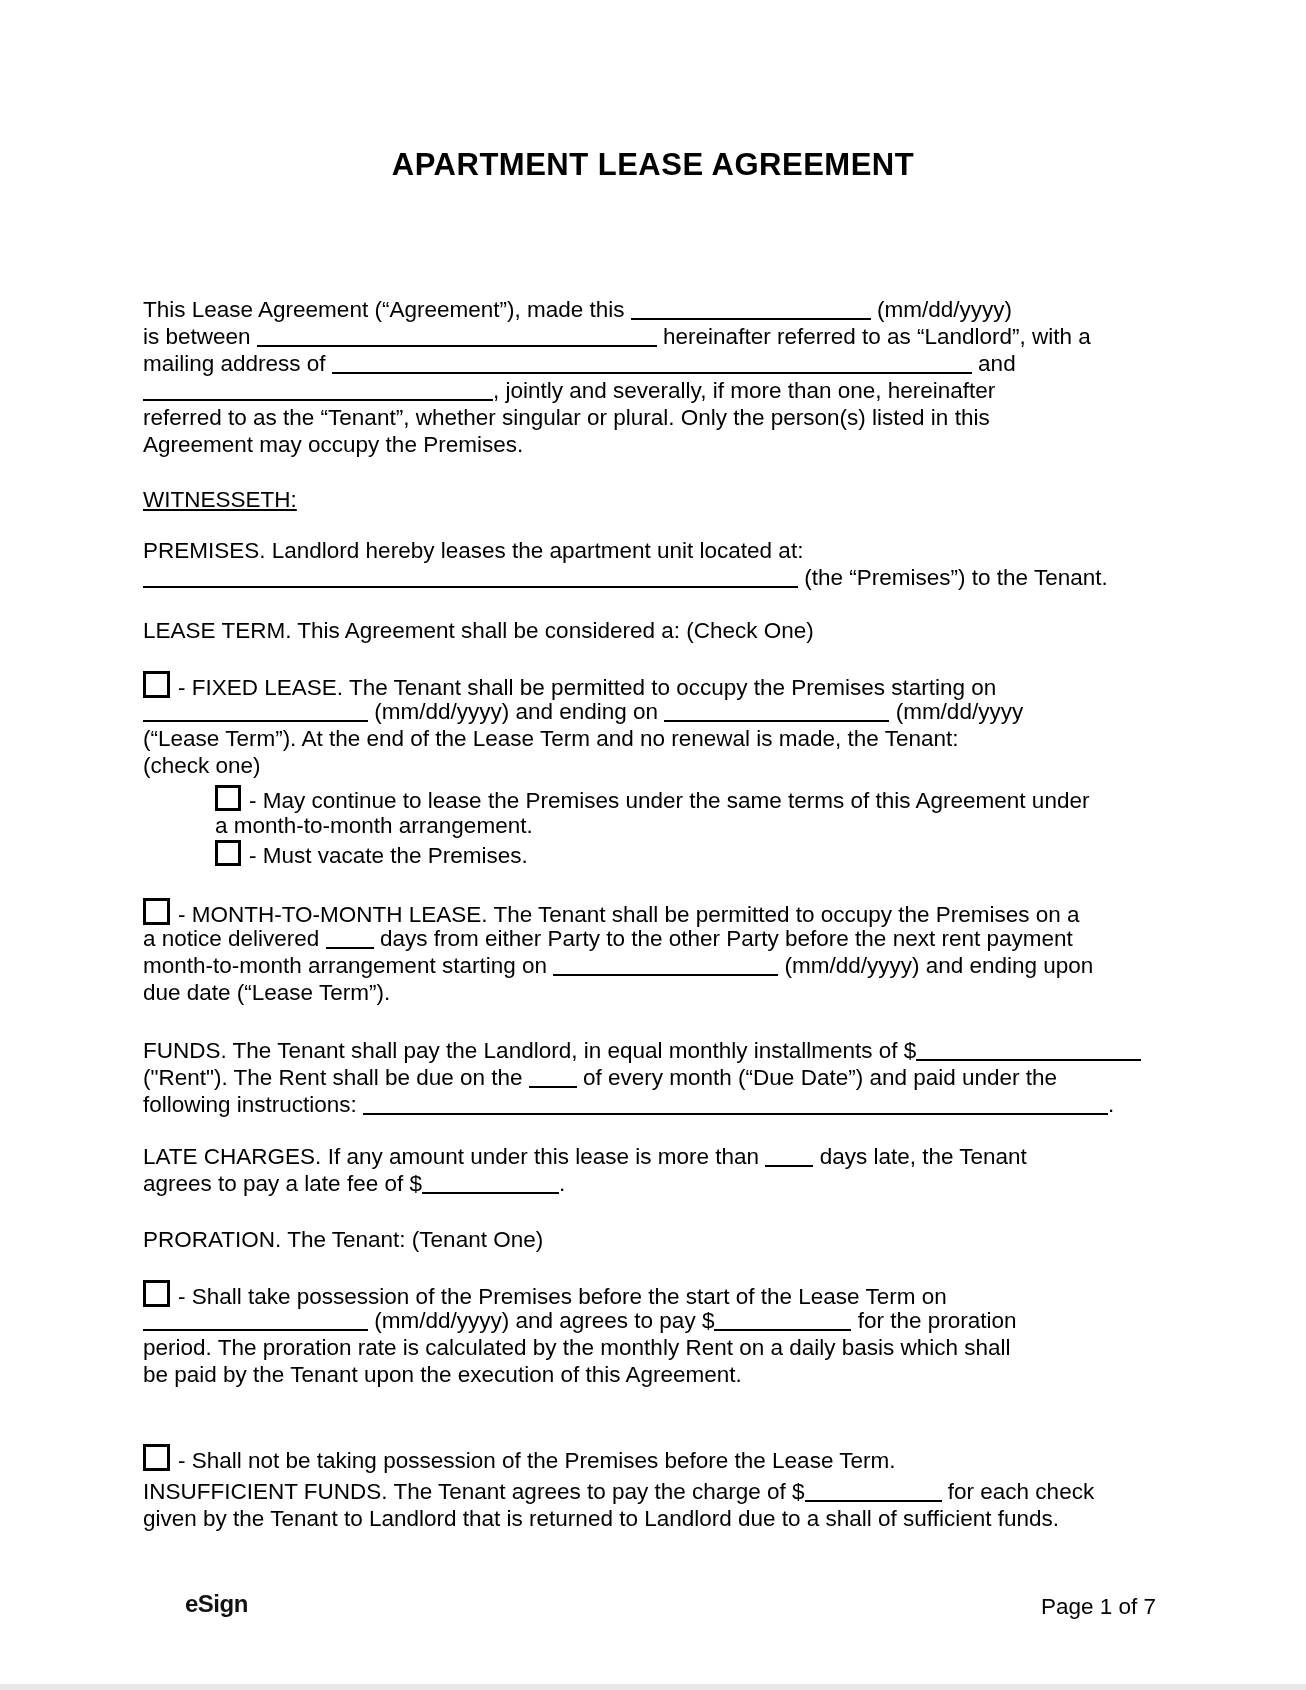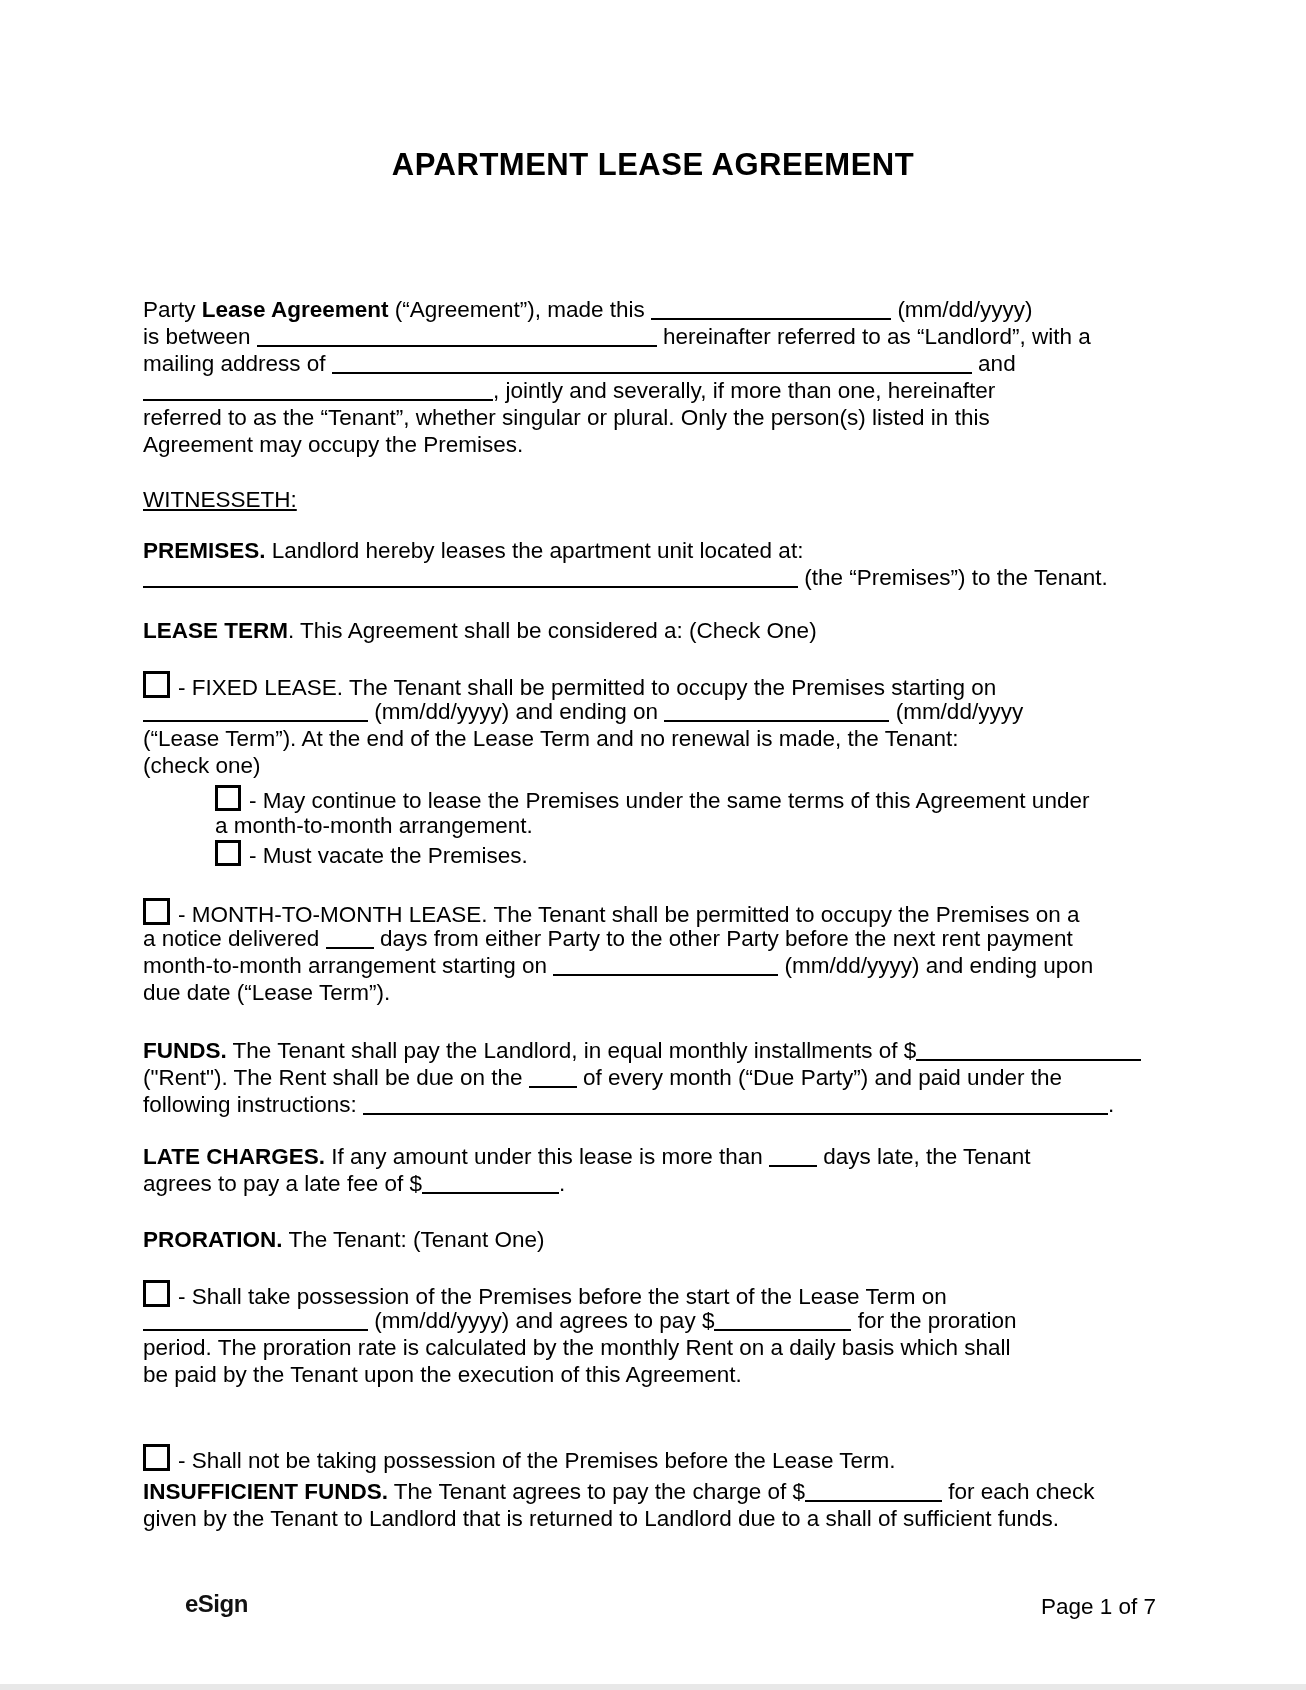--- a/index.html
+++ b/index.html
@@ -23,21 +23,21 @@
     font-size: 31px;
     letter-spacing: 0.5px;
   }
   .block {
     position: absolute;
     left: 143px;
     right: 143px;
   }
   .block.center { text-align: left; }
   .line { height: 27px; line-height: 27px; white-space: nowrap; }
-  .bold { font-weight: bold; text-align: center; }
+  .bold { font-weight: normal; text-align: center; }
   .ul-text { text-decoration: underline; }
   .blank {
     display: inline-block;
     border-bottom: 2.5px solid #000;
     height: 18px;
     vertical-align: -3px;
   }
   .checkbox {
     display: inline-block;
     border: 3px solid #000;
@@ -62,21 +62,21 @@
     font-size: 22.5px;
   }
 </style>
 </head>
 <body>
 
 <div class="page">
   <div class="doc-title">APARTMENT LEASE AGREEMENT</div>
   <div>
       <div class="block" style="top: 296px;">
-        <div class="line"><span>Party </span><span class="bold">Lease Agreement</span><span> (“Agreement”), made this </span><span class="blank" style="width: 240px;"></span><span> (mm/dd/yyyy)</span></div>
+        <div class="line"><span>This </span><span class="bold">Lease Agreement</span><span> (“Agreement”), made this </span><span class="blank" style="width: 240px;"></span><span> (mm/dd/yyyy)</span></div>
         <div class="line"><span>is between </span><span class="blank" style="width: 400px;"></span><span> hereinafter referred to as “Landlord”, with a</span></div>
         <div class="line"><span>mailing address of </span><span class="blank" style="width: 640px;"></span><span> and</span></div>
         <div class="line"><span class="blank" style="width: 350px;"></span><span>, jointly and severally, if more than one, hereinafter</span></div>
         <div class="line"><span>referred to as the “Tenant”, whether singular or plural. Only the person(s) listed in this</span></div>
         <div class="line"><span>Agreement may occupy the Premises.</span></div>
       </div>
       <div class="block center" style="top: 486px;">
         <div class="line"><span class="ul-text">WITNESSETH:</span></div>
       </div>
       <div class="block" style="top: 537px;">
@@ -100,21 +100,21 @@
         <div class="line"><span class="checkbox" style="width: 20px; height: 20px;"></span><span>- Must vacate the Premises.</span></div>
       </div>
       <div class="block" style="top: 898px;">
         <div class="line"><span class="checkbox" style="width: 21px; height: 21px;"></span><span>- MONTH-TO-MONTH LEASE. The Tenant shall be permitted to occupy the Premises on a</span></div>
         <div class="line"><span>a notice delivered </span><span class="blank" style="width: 48px;"></span><span> days from either Party to the other Party before the next rent payment</span></div>
         <div class="line"><span>month-to-month arrangement starting on </span><span class="blank" style="width: 225px;"></span><span> (mm/dd/yyyy) and ending upon</span></div>
         <div class="line"><span>due date (“Lease Term”).</span></div>
       </div>
       <div class="block" style="top: 1037px;">
         <div class="line"><span class="bold">FUNDS.</span><span> The Tenant shall pay the Landlord, in equal monthly installments of $</span><span class="blank" style="width: 225px;"></span></div>
-        <div class="line"><span>("Rent"). The Rent shall be due on the </span><span class="blank" style="width: 48px;"></span><span> of every month (“Due Party”) and paid under the</span></div>
+        <div class="line"><span>("Rent"). The Rent shall be due on the </span><span class="blank" style="width: 48px;"></span><span> of every month (“Due Date”) and paid under the</span></div>
         <div class="line"><span>following instructions: </span><span class="blank" style="width: 745px;"></span><span>.</span></div>
       </div>
       <div class="block" style="top: 1143px;">
         <div class="line"><span class="bold">LATE CHARGES.</span><span> If any amount under this lease is more than </span><span class="blank" style="width: 48px;"></span><span> days late, the Tenant</span></div>
         <div class="line"><span>agrees to pay a late fee of $</span><span class="blank" style="width: 137px;"></span><span>.</span></div>
       </div>
       <div class="block" style="top: 1226px;">
         <div class="line"><span class="bold">PRORATION.</span><span> The Tenant: (Tenant One)</span></div>
       </div>
       <div class="block" style="top: 1280px;">

